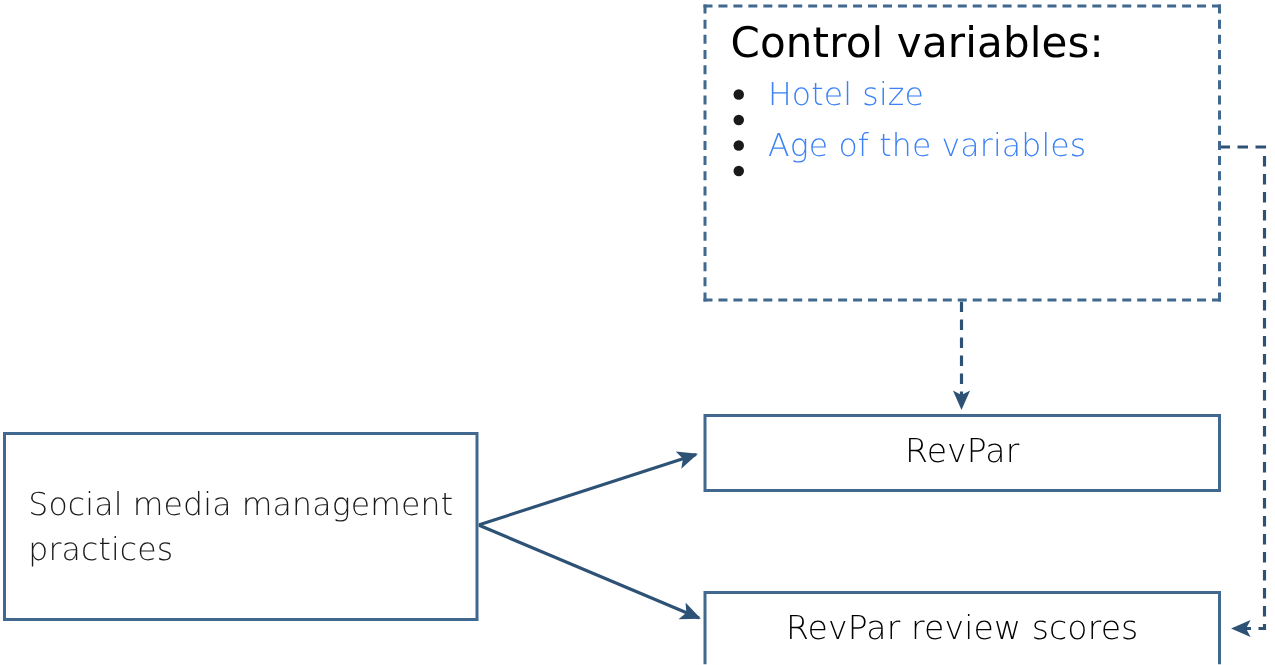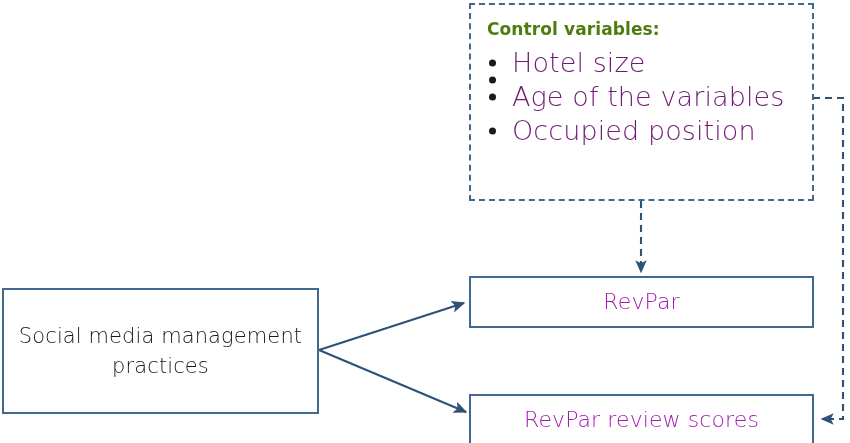--- a/index.html
+++ b/index.html
@@ -41,21 +41,20 @@
     border: 2px solid #41688F;
     display: flex;
     align-items: center;
     justify-content: center;
     z-index: 3;
   }
   #node-predictor .node-label {
     font-size: 21px;
     line-height: 30px;
     color: #1a1a1a;
-    text-align: center;
     font-weight: 300;
     letter-spacing: 0.1px;
     white-space: pre-line;
     padding: 0 10px;
   }
 
   
   .outcome {
     left: 469px;
     width: 345px;
@@ -69,55 +68,55 @@
     top: 276px;
     height: 52px;
   }
   #node-reviews {
     top: 394px;
     height: 52px;
   }
   .outcome .node-label {
     font-size: 22px;
     line-height: 26px;
-    color: #a21caf;
+    color: #000000;
     font-weight: 300;
     letter-spacing: 0.1px;
     text-align: center;
   }
 
   
   #node-controls {
     left: 469px;
     top: 3px;
     width: 345px;
     height: 198px;
     border: 2px dashed #41688F;
     z-index: 2;
     padding: 9px 0 0 14px;
     box-sizing: border-box;
   }
   #controls-title {
-    font-size: 17px;
+    font-size: 28px;
     line-height: 30px;
-    color: #4d7c0f;
-    font-weight: 700;
+    color: #000000;
+    font-weight: 400;
     letter-spacing: 0.1px;
     margin: 0 0 2px 2px;
   }
   #controls-list {
     list-style: none;
     margin: 0;
     padding: 0;
   }
   #controls-list li {
     position: relative;
-    font-size: 27px;
+    font-size: 21px;
     line-height: 34px;
-    color: #701a75;
+    color: #3b82f6;
     font-weight: 300;
     letter-spacing: 0.1px;
     padding-left: 27px;
   }
   #controls-list li .bullet {
     position: absolute;
     left: 4px;
     top: 50%;
     transform: translateY(-50%);
     width: 7px;
@@ -159,21 +158,20 @@
       </li>
       <li>
         <span class="bullet"></span>
       </li>
       <li>
         <span class="bullet"></span>
         <span>Age of the variables</span>
       </li>
       <li>
         <span class="bullet"></span>
-        <span>Occupied position</span>
       </li>
     </ul>
   </div>
 
   <div class="node" id="node-predictor">
     <div class="node-label">Social media management
 practices</div>
   </div>
 
   <div class="node outcome" id="node-revpar">

